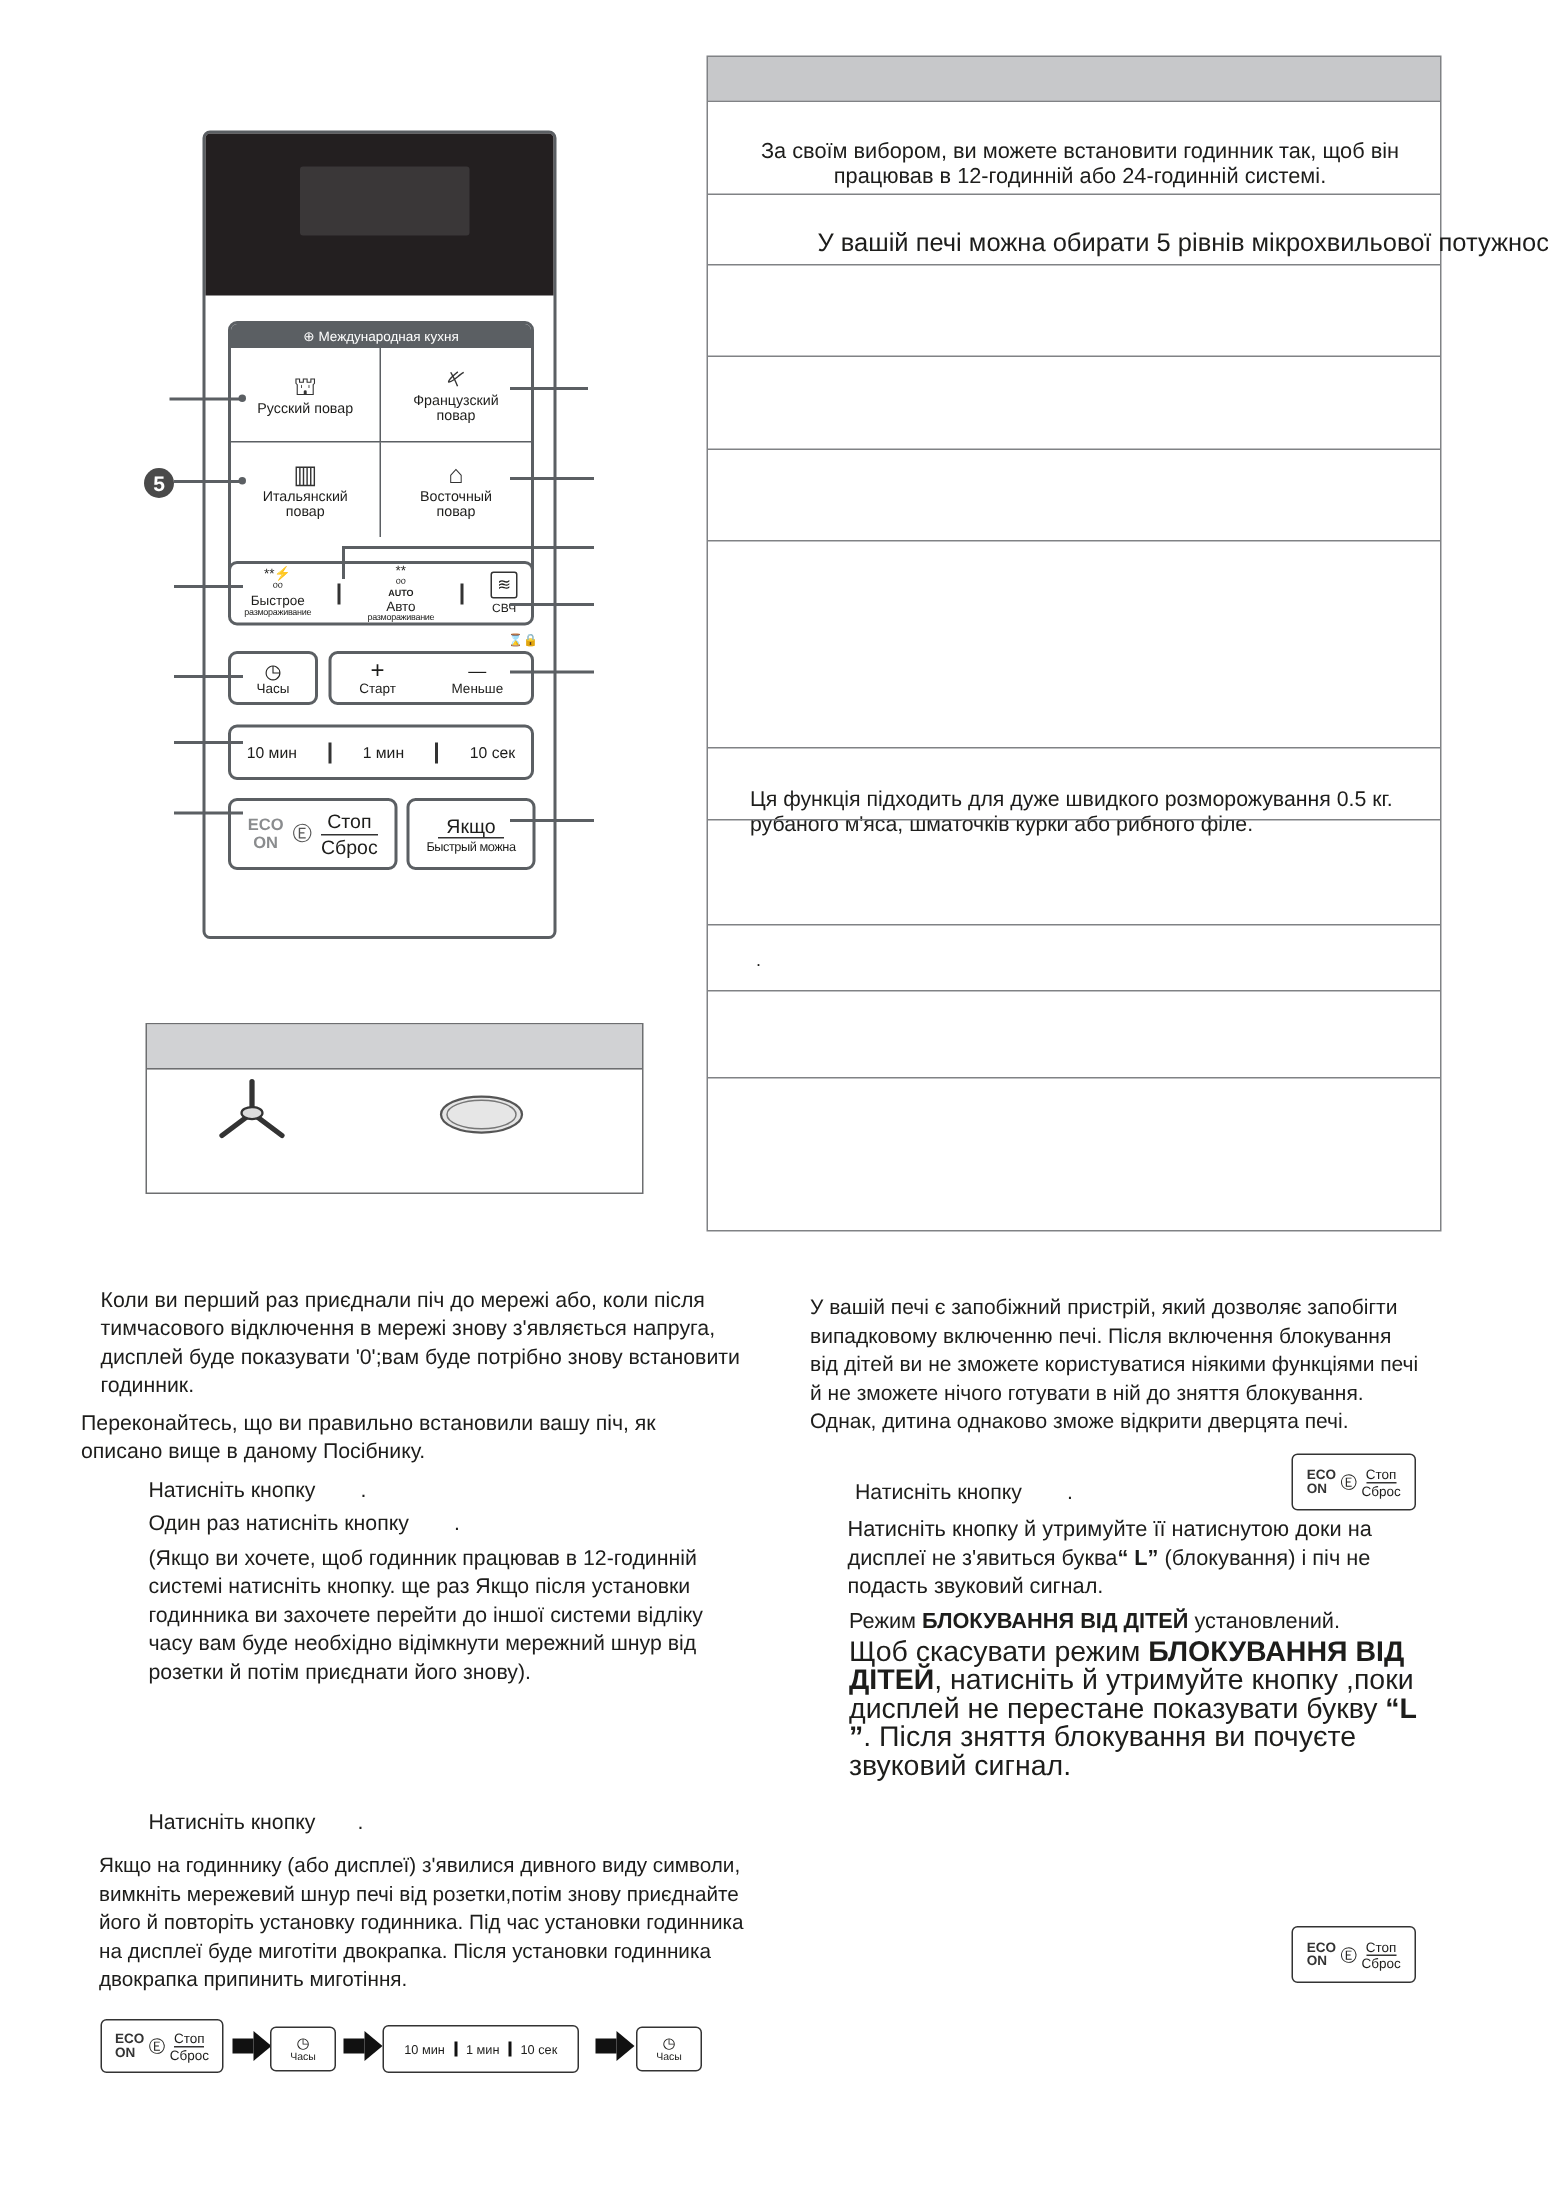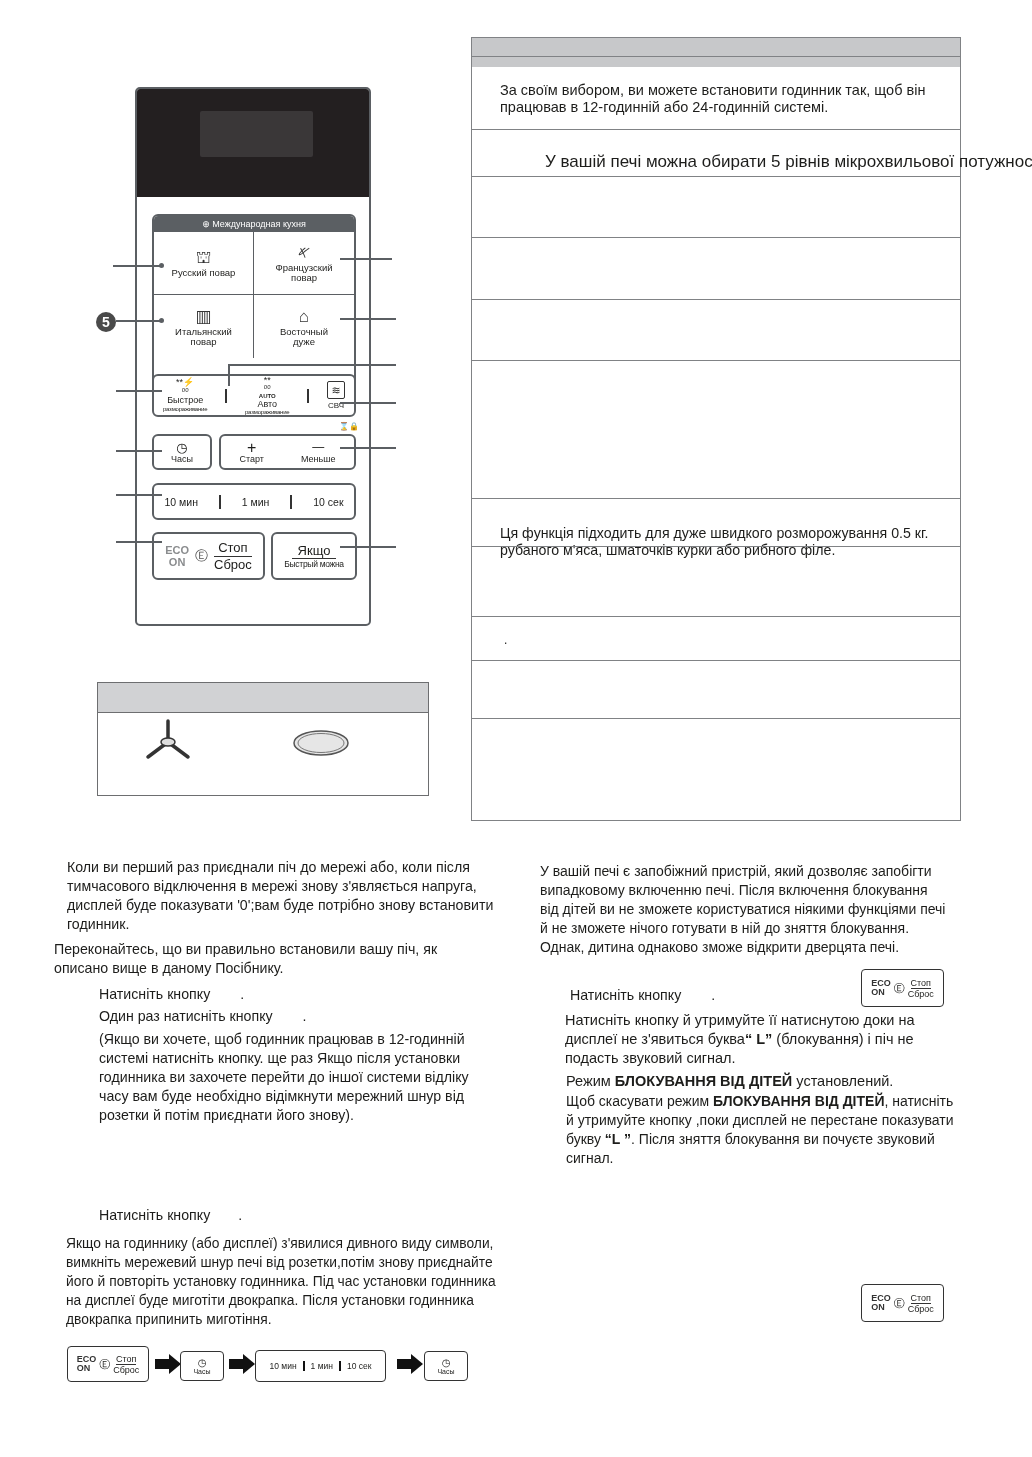--- a/index.html
+++ b/index.html
@@ -73,21 +73,21 @@
       <div class="cell">
         <span class="ic">𐤀</span>
         <span style="width:70px">Французский повар</span>
       </div>
       <div class="cell">
         <span class="ic">▥</span>
         <span style="width:70px">Итальянский повар</span>
       </div>
       <div class="cell">
         <span class="ic">⌂</span>
-        <span style="width:60px">Восточный дуже</span>
+        <span style="width:60px">Восточный повар</span>
       </div>
     </div>
   </div>
 
   <div class="group row-btns" style="left:15px;top:285px;width:204px;height:43px;">
     <div style="text-align:center;line-height:9px;">
       <div style="font-size:9px;">**⚡<br>ᵒᵒ</div>
       <div>Быстрое</div>
       <div class="small">размораживание</div>
     </div>
@@ -176,21 +176,21 @@
     <ellipse cx="30" cy="25" rx="7" ry="4" fill="#ddd" stroke="#333" stroke-width="1.5"></ellipse>
   </svg>
   <svg width="60" height="34" style="position:absolute;left:193px;top:44px;">
     <ellipse cx="30" cy="16" rx="27" ry="12" fill="#e6e6e6" stroke="#555" stroke-width="1.5"></ellipse>
     <ellipse cx="30" cy="16" rx="23" ry="9.5" fill="none" stroke="#777" stroke-width="1"></ellipse>
   </svg>
 </div>
 
 <div class="abs tbl">
   <div class="tbl-head"></div>
-  <div class="tbl-row" style="top:18px;height:62px;">
+  <div class="tbl-row" style="top:29px;height:62px;text-align:center;">
     <div style="position:absolute;left:28px;top:25px;width:440px;font-size:14.5px;line-height:17px;">За своїм вибором, ви можете встановити годинник так, щоб він працював в 12-годинній або 24-годинній системі.</div>
   </div>
   <div class="tbl-row" style="top:91px;height:47px;">
     <div style="position:absolute;left:31px;top:22px;font-size:17px;white-space:nowrap;margin-left:42px;">У вашій печі можна обирати 5 рівнів мікрохвильової потужності.</div>
   </div>
   <div class="tbl-row" style="top:138px;height:61px;"></div>
   <div class="tbl-row" style="top:199px;height:62px;"></div>
   <div class="tbl-row" style="top:261px;height:61px;"></div>
   <div class="tbl-row" style="top:322px;height:57px;"></div>
   <div class="tbl-row" style="top:460px;height:68px;">
@@ -267,21 +267,21 @@
       </div>
   </div>
 </div>
 <div class="para" style="left:565px;top:1011px;width:400px;font-size:14.5px;">
   <span>Натисніть кнопку      й утримуйте її натиснутою доки на дисплеї не з'явиться буква</span><b>“ L”</b>
   <span>(блокування) і піч не подасть звуковий сигнал.</span>
 </div>
 <div class="para" style="left:566px;top:1072px;font-size:14.5px;">
   <span>Режим </span><b>БЛОКУВАННЯ ВІД ДІТЕЙ</b><span> установлений.</span>
 </div>
-<div class="para" style="left:566px;top:1092px;width:395px;font-size:14px;">
+<div class="para" style="left:566px;top:1092px;width:395px;font-size:19px;">
   <span>Щоб скасувати режим </span><b>БЛОКУВАННЯ ВІД ДІТЕЙ</b><span>, натисніть й утримуйте кнопку      ,поки дисплей не перестане показувати букву </span><b>“L ”</b><span>. Після зняття блокування ви почуєте звуковий сигнал.</span>
 </div>
 <div class="mini" style="left:861px;top:1284px;width:83px;height:38px;">
   <div class="eco">
     <div class="e">
         <div>ECO</div>
         <div>ON</div>
       </div>
     <span style="font-size:11px;">Ⓔ</span>
     <div class="ss">

